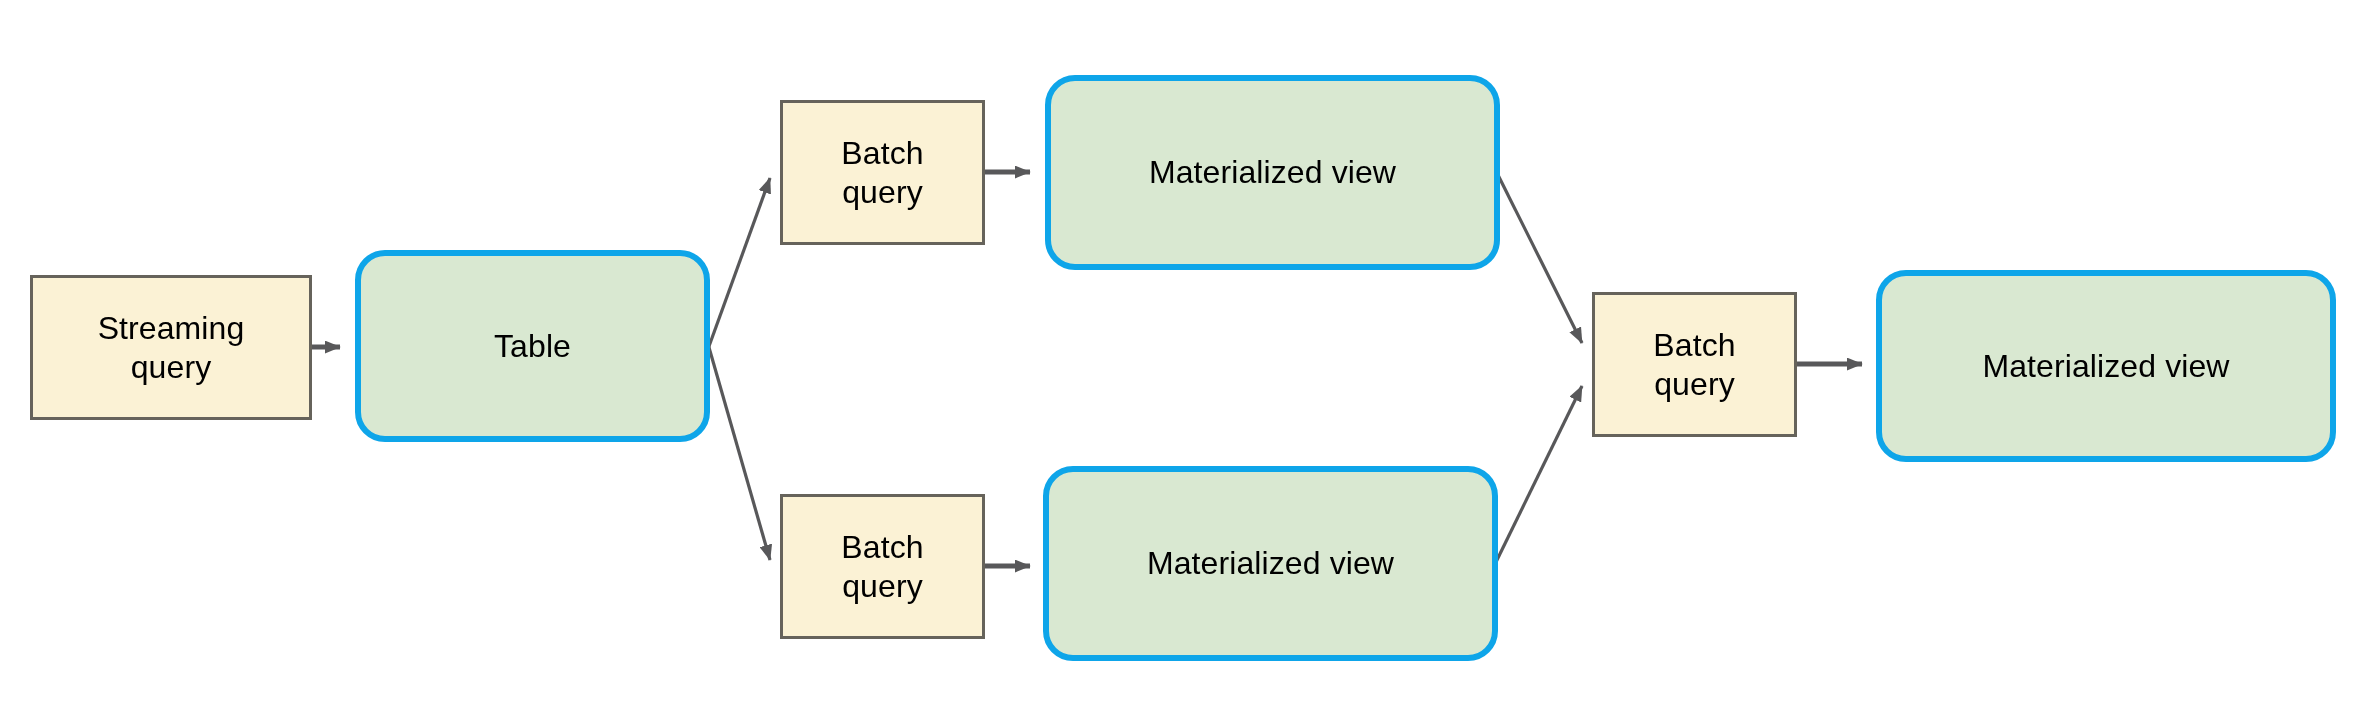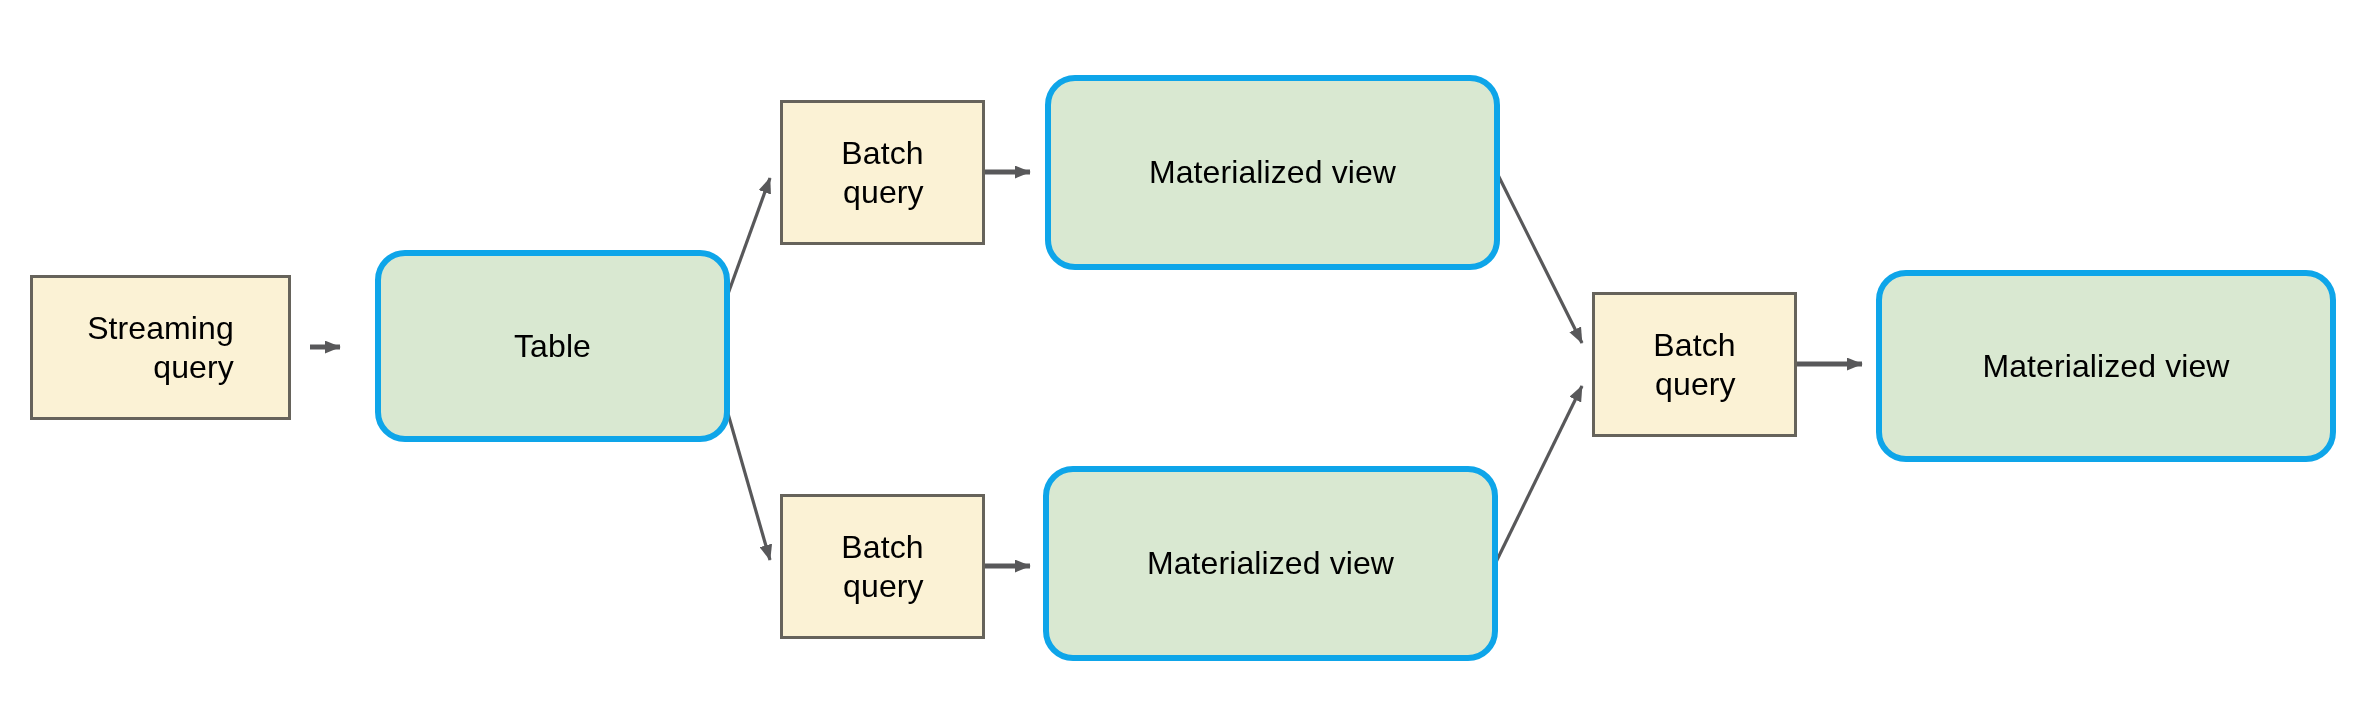--- a/index.html
+++ b/index.html
@@ -41,21 +41,20 @@
   }
   .node .node-label {
     display: block;
     white-space: pre-line;
     padding: 0 6px;
   }
   .node-process {
     background: #fbf2d5;
     border: 3px solid #66635b;
     border-radius: 0;
-    text-align: right;
   }
   .node-store {
     background: #d9e8d1;
     border: 6px solid #0ea5e9;
     border-radius: 30px;
   }
 </style>
 </head>
 <body>
 
@@ -81,26 +80,26 @@
 
     <line x1="985" y1="566" x2="1030" y2="566" stroke="#58585a" stroke-width="5" marker-end="url(#arrowhead-thin)"></line>
 
     <line x1="1498" y1="175" x2="1582" y2="343" stroke="#58585a" stroke-width="3.2" marker-end="url(#arrowhead-thin)"></line>
 
     <line x1="1496" y1="562" x2="1582" y2="386" stroke="#58585a" stroke-width="3.2" marker-end="url(#arrowhead-thin)"></line>
 
     <line x1="1797" y1="364" x2="1862" y2="364" stroke="#58585a" stroke-width="5" marker-end="url(#arrowhead-thin)"></line>
   </svg>
 
-  <div class="node node-process" style="left:30px; top:275px; width:261px; height:145px;">
+  <div class="node node-process" style="left:30px; top:275px; width:282px; height:145px;">
     <span class="node-label">Streaming
 query</span>
   </div>
 
-  <div class="node node-store" style="left:355px; top:250px; width:355px; height:192px;margin-left:20px;">
+  <div class="node node-store" style="left:355px; top:250px; width:355px; height:192px;">
     <span class="node-label">Table</span>
   </div>
 
   <div class="node node-process" style="left:780px; top:100px; width:205px; height:145px;">
     <span class="node-label">Batch
 query</span>
   </div>
 
   <div class="node node-store" style="left:1045px; top:75px; width:455px; height:195px;">
     <span class="node-label">Materialized view</span>

